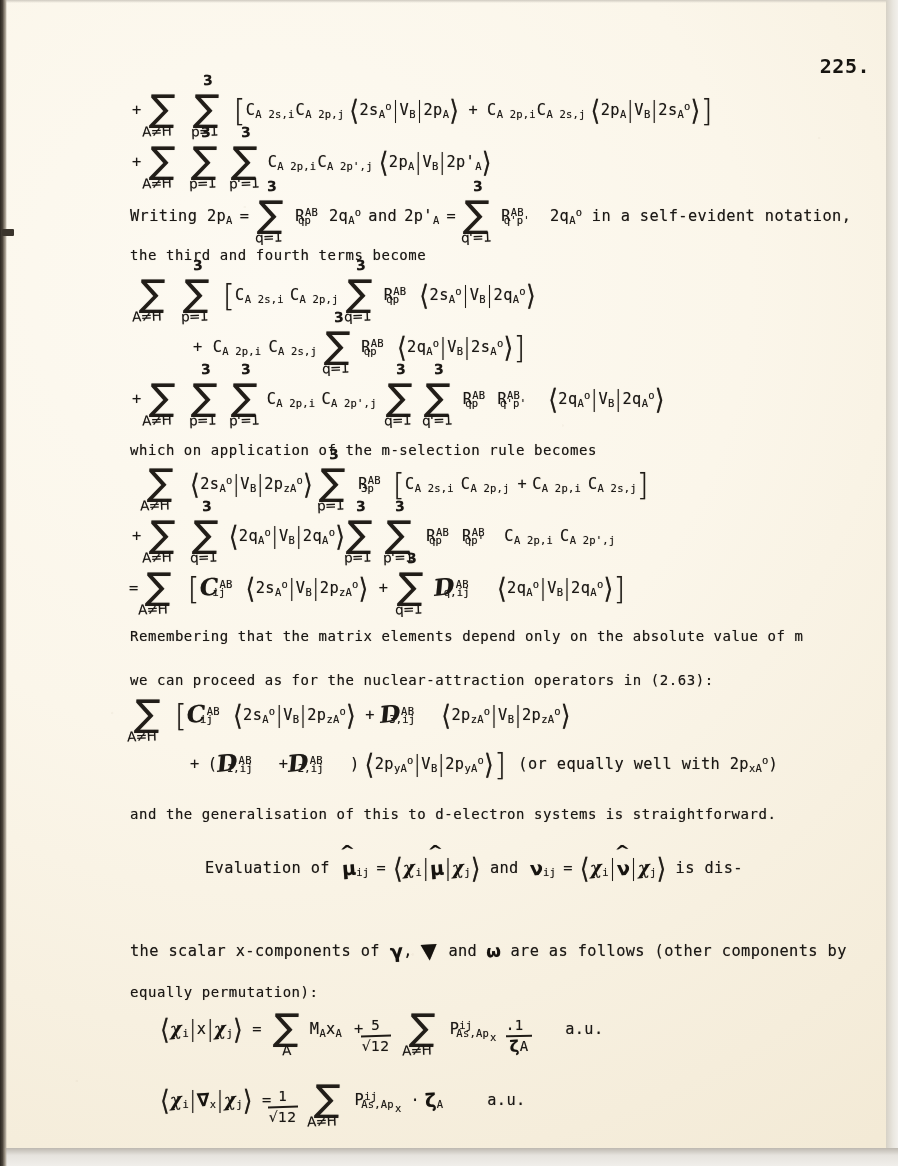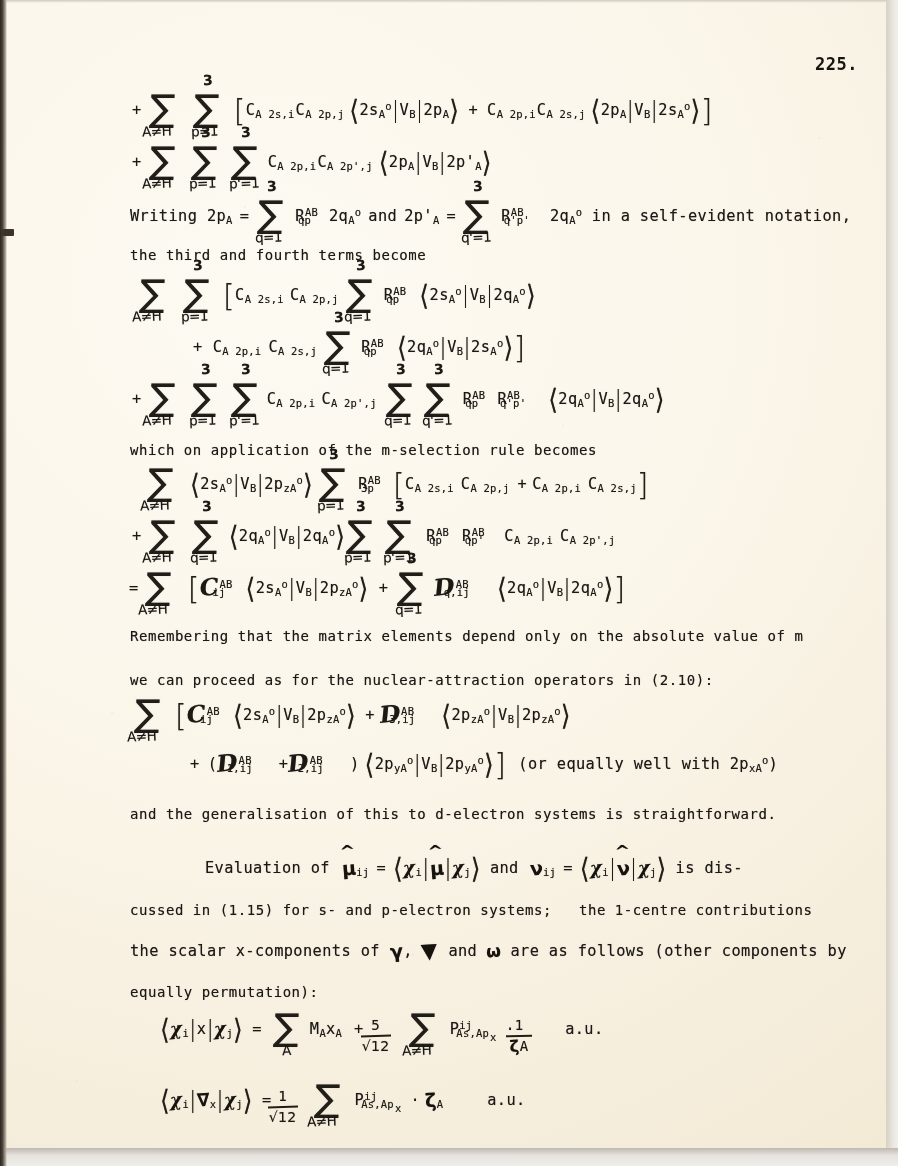--- a/index.html
+++ b/index.html
@@ -86,23 +86,23 @@
 
   
   .sheet-content {
     position: absolute;
     inset: 0;
     color: #191714;
   }
 
   .page-number {
     position: absolute;
-    right: 40px;
+    right: 28px;
     top: 54px;
-    font-size: 17px;
+    font-size: 20px;
     letter-spacing: .5px;
     font-weight: 700;
     color: #171511;
   }
 
   
   .prose {
     position: absolute;
     left: 130px;
     font-size: 14px;
@@ -348,37 +348,36 @@
 
     <div class="mathline" style="left:132px; top:529px;">
       +<span class="spc" style="width:8px"></span><span class="sum wide"><span class="glyph">∑</span><span class="lim-bot">A≠H</span></span><span class="spc" style="width:9px"></span><span class="sum"><span class="glyph">∑</span><span class="lim-top">3</span><span class="lim-bot">q=1</span></span><span class="spc" style="width:2px"></span><span class="ang">⟨</span>2q<sub>A</sub><sup>o</sup><span class="bar">|</span>V<sub>B</sub><span class="bar">|</span>2q<sub>A</sub><sup>o</sup><span class="ang">⟩</span><span class="spc" style="width:2px"></span><span class="sum"><span class="glyph">∑</span><span class="lim-top">3</span><span class="lim-bot">p=1</span></span><span class="spc" style="width:5px"></span><span class="sum"><span class="glyph">∑</span><span class="lim-top">3</span><span class="lim-bot">p'=1</span></span><span class="spc" style="width:6px"></span>R<sup>AB</sup><sub style="margin-left:-20px">qp</sub><span class="spc" style="width:20px"></span>R<sup>AB</sup><sub style="margin-left:-20px">qp'</sub><span class="spc" style="width:20px"></span>C<sub>A 2p,i</sub><span class="spc" style="width:7px"></span>C<sub>A 2p',j</sub>
     </div>
 
     <div class="mathline" style="left:129px; top:581px;">
       =<span class="spc" style="width:7px"></span><span class="sum wide"><span class="glyph">∑</span><span class="lim-bot">A≠H</span></span><span class="spc" style="width:8px"></span><span class="sqb">[</span><span class="scr">C</span><sup style="margin-left:1px">AB</sup><sub style="margin-left:-20px">ij</sub><span class="spc" style="width:20px"></span><span class="ang">⟨</span>2s<sub>A</sub><sup>o</sup><span class="bar">|</span>V<sub>B</sub><span class="bar">|</span>2p<sub>zA</sub><sup>o</sup><span class="ang">⟩</span><span class="spc" style="width:10px"></span>+<span class="spc" style="width:10px"></span><span class="sum"><span class="glyph">∑</span><span class="lim-top">3</span><span class="lim-bot">q=1</span></span><span class="spc" style="width:2px"></span><span class="scr">D</span><sup style="margin-left:1px">AB</sup><sub style="margin-left:-25px">q,ij</sub><span class="spc" style="width:27px"></span><span class="ang">⟨</span>2q<sub>A</sub><sup>o</sup><span class="bar">|</span>V<sub>B</sub><span class="bar">|</span>2q<sub>A</sub><sup>o</sup><span class="ang">⟩</span><span class="sqb">]</span>
     </div>
 
     <div class="prose" style="top:629px;">Remembering that the matrix elements depend only on the absolute value of m</div>
-    <div class="prose" style="top:673px;">we can proceed as for the nuclear-attraction operators in (2.10):</div>
+    <div class="prose" style="top:673px;">we can proceed as for the nuclear-attraction operators in (2.63):</div>
 
     <div class="mathline" style="left:135px; top:708px;">
       <span class="sum wide"><span class="glyph">∑</span><span class="lim-bot">A≠H</span></span><span class="spc" style="width:6px"></span><span class="sqb">[</span><span class="scr">C</span><sup style="margin-left:1px">AB</sup><sub style="margin-left:-20px">ij</sub><span class="spc" style="width:20px"></span><span class="ang">⟨</span>2s<sub>A</sub><sup>o</sup><span class="bar">|</span>V<sub>B</sub><span class="bar">|</span>2p<sub>zA</sub><sup>o</sup><span class="ang">⟩</span><span class="spc" style="width:9px"></span>+<span class="spc" style="width:5px"></span><span class="scr">D</span><sup style="margin-left:1px">AB</sup><sub style="margin-left:-25px">3,ij</sub><span class="spc" style="width:26px"></span><span class="ang">⟨</span>2p<sub>zA</sub><sup>o</sup><span class="bar">|</span>V<sub>B</sub><span class="bar">|</span>2p<sub>zA</sub><sup>o</sup><span class="ang">⟩</span>
     </div>
 
     <div class="mathline" style="left:190px; top:757px;">
       +<span class="spc" style="width:8px"></span>(<span class="scr">D</span><sup style="margin-left:1px">AB</sup><sub style="margin-left:-25px">1,ij</sub><span class="spc" style="width:26px"></span>+<span class="scr">D</span><sup style="margin-left:1px">AB</sup><sub style="margin-left:-25px">2,ij</sub><span class="spc" style="width:26px"></span>)<span class="spc" style="width:5px"></span><span class="ang">⟨</span>2p<sub>yA</sub><sup>o</sup><span class="bar">|</span>V<sub>B</sub><span class="bar">|</span>2p<sub>yA</sub><sup>o</sup><span class="ang">⟩</span><span class="sqb">]</span><span class="spc" style="width:12px"></span><span>(or equally well with 2p</span><sub>xA</sub><sup>o</sup>)
     </div>
 
     <div class="prose" style="top:807px;">and the generalisation of this to d-electron systems is straightforward.</div>
 
     <div class="mathline" style="left:205px; top:861px;">
       <span>Evaluation of</span><span class="spc" style="width:12px"></span><span class="hw hat">μ</span><sub>ij</sub><span class="spc" style="width:7px"></span>=<span class="spc" style="width:7px"></span><span class="ang">⟨</span><span class="hw chi">χ</span><sub>i</sub><span class="bar">|</span><span class="hw hat">μ</span><span class="bar">|</span><span class="hw chi">χ</span><sub>j</sub><span class="ang">⟩</span><span class="spc" style="width:9px"></span><span>and</span><span class="spc" style="width:11px"></span><span class="hw">ν</span><sub>ij</sub><span class="spc" style="width:7px"></span>=<span class="spc" style="width:7px"></span><span class="ang">⟨</span><span class="hw chi">χ</span><sub>i</sub><span class="bar">|</span><span class="hw hat">ν</span><span class="bar">|</span><span class="hw chi">χ</span><sub>j</sub><span class="ang">⟩</span><span class="spc" style="width:9px"></span><span>is dis-</span>
     </div>
 
-    <div class="prose" style="top:903px;">cussed in (1.15) for s- and p-electron systems;   the 1-centre contributions</div>
 
     <div class="mathline" style="left:130px; top:944px;">
       <span>the scalar x-components of</span><span class="spc" style="width:10px"></span><span class="hw">γ</span><span>,</span><span class="spc" style="width:8px"></span><span class="hw" style="font-size:21px">▼</span><span class="spc" style="width:11px"></span><span>and</span><span class="spc" style="width:9px"></span><span class="hw sm">ω</span><span class="spc" style="width:9px"></span><span>are as follows (other components by</span>
     </div>
 
     <div class="prose" style="top:985px;">equally permutation):</div>
 
     <div class="mathline" style="left:160px; top:1022px;">
       <span class="ang">⟨</span><span class="hw chi">χ</span><sub>i</sub><span class="bar">|</span>x<span class="bar">|</span><span class="hw chi">χ</span><sub>j</sub><span class="ang">⟩</span><span class="spc" style="width:9px"></span>=<span class="spc" style="width:12px"></span><span class="sum"><span class="glyph">∑</span><span class="lim-bot" style="left:8px">A</span></span><span class="spc" style="width:2px"></span>M<sub>A</sub>x<sub>A</sub><span class="spc" style="width:12px"></span>+<span class="spc" style="width:12px"></span><span class="frac w30"><span class="num">5</span><span class="rule"></span><span class="den"><span class="sqrt">√12</span></span></span><span class="spc" style="width:34px"></span><span class="sum wide"><span class="glyph">∑</span><span class="lim-bot">A≠H</span></span><span class="spc" style="width:6px"></span>P<sup>ij</sup><sub style="margin-left:-16px">As,Ap</sub><sub style="margin-left:1px; vertical-align:-0.62em">x</sub><span class="spc" style="width:9px"></span>·<span class="spc" style="width:4px"></span><span class="frac w26"><span class="num">1</span><span class="rule"></span><span class="den"><span class="hw" style="font-size:16px">ζ</span>A</span></span><span class="spc" style="width:46px"></span><span>a.u.</span>
     </div>

